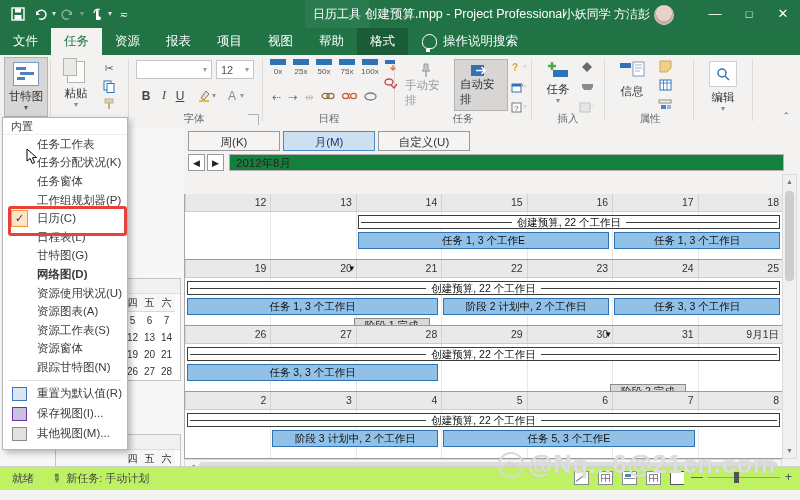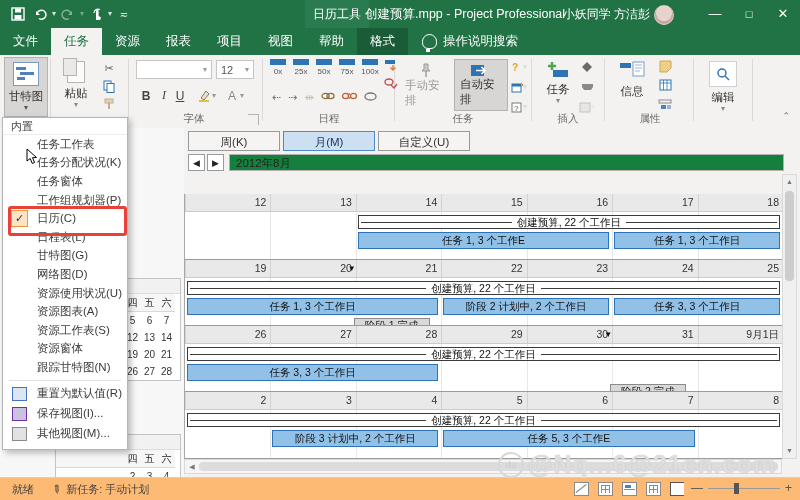--- a/index.html
+++ b/index.html
@@ -106,21 +106,21 @@
   .bar.summary .slab{position:relative;background:#fff;padding:0 5px;z-index:1;line-height:12px;}
   
   .vscroll{position:absolute;left:598px;top:46px;width:15px;height:285px;background:#f0f0f0;border:1px solid #dadada;box-sizing:border-box;}
   .varrow{height:14px;text-align:center;font-size:7px;color:#777;line-height:14px;}
   .vthumb{position:absolute;left:2px;top:16px;width:9px;height:90px;background:#cdcdcd;border-radius:4px;}
   .varrow.down{position:absolute;bottom:0;width:100%;}
   .hscroll{position:absolute;left:0px;top:331px;width:598px;height:15px;background:#f5f5f5;border:1px solid #dadada;box-sizing:border-box;display:flex;align-items:center;}
   .harrow{width:14px;text-align:center;font-size:7px;color:#777;}
   .hthumb{height:9px;background:#dcdcdc;border-radius:4px;flex:1;margin-right:3px;}
   
-  .statusbar{position:absolute;left:0;top:477px;width:800px;height:23px;background:#fdba74;border-top:1px solid #d0d0d0;
+  .statusbar{position:absolute;left:0;top:466px;width:800px;height:23px;background:#bef264;border-top:1px solid #d0d0d0;
              font-size:11px;color:#444;}
   .sb-ready{position:absolute;left:12px;top:4px;}
   .sb-task{position:absolute;left:52px;top:4px;display:flex;align-items:center;gap:5px;}
   .pinglyph{display:inline-block;transform:rotate(40deg);font-size:11px;color:#333;}
   .sb-icons{position:absolute;right:116px;top:4px;display:flex;gap:9px;}
   .vicon{width:13px;height:12px;border:1px solid #8a8a8a;background:#fff;position:relative;}
   .vicon.diag:before{content:"";position:absolute;left:1px;top:9px;width:13px;height:1px;background:#8a8a8a;transform:rotate(-38deg);transform-origin:left;}
   .vicon.table:before{content:"";position:absolute;inset:2px;background:
       linear-gradient(#8a8a8a 1px,transparent 1px) 0 0/100% 4px,linear-gradient(90deg,#8a8a8a 1px,transparent 1px) 0 0/4px 100%;}
   .vicon.split:before{content:"";position:absolute;left:1px;top:6px;right:1px;height:1px;background:#8a8a8a;}
@@ -665,21 +665,21 @@
         <span class="mcheck">✓</span>
         <span>日历(C)</span>
         <span class="hlbox" style="top: -3px;"></span>
       </div>
       <div class="mitem" style="height: 18.6px;">
         <span>日程表(L)</span>
       </div>
       <div class="mitem" style="height: 18.6px;">
         <span>甘特图(G)</span>
       </div>
-      <div class="mitem" style="height: 18.6px;">
+      <div class="mitem" style="height: 18.6px; font-weight: bold;">
         <span>网络图(D)</span>
       </div>
       <div class="mitem" style="height: 18.6px;">
         <span>资源使用状况(U)</span>
       </div>
       <div class="mitem" style="height: 18.6px;">
         <span>资源图表(A)</span>
       </div>
       <div class="mitem" style="height: 18.6px;">
         <span>资源工作表(S)</span>

